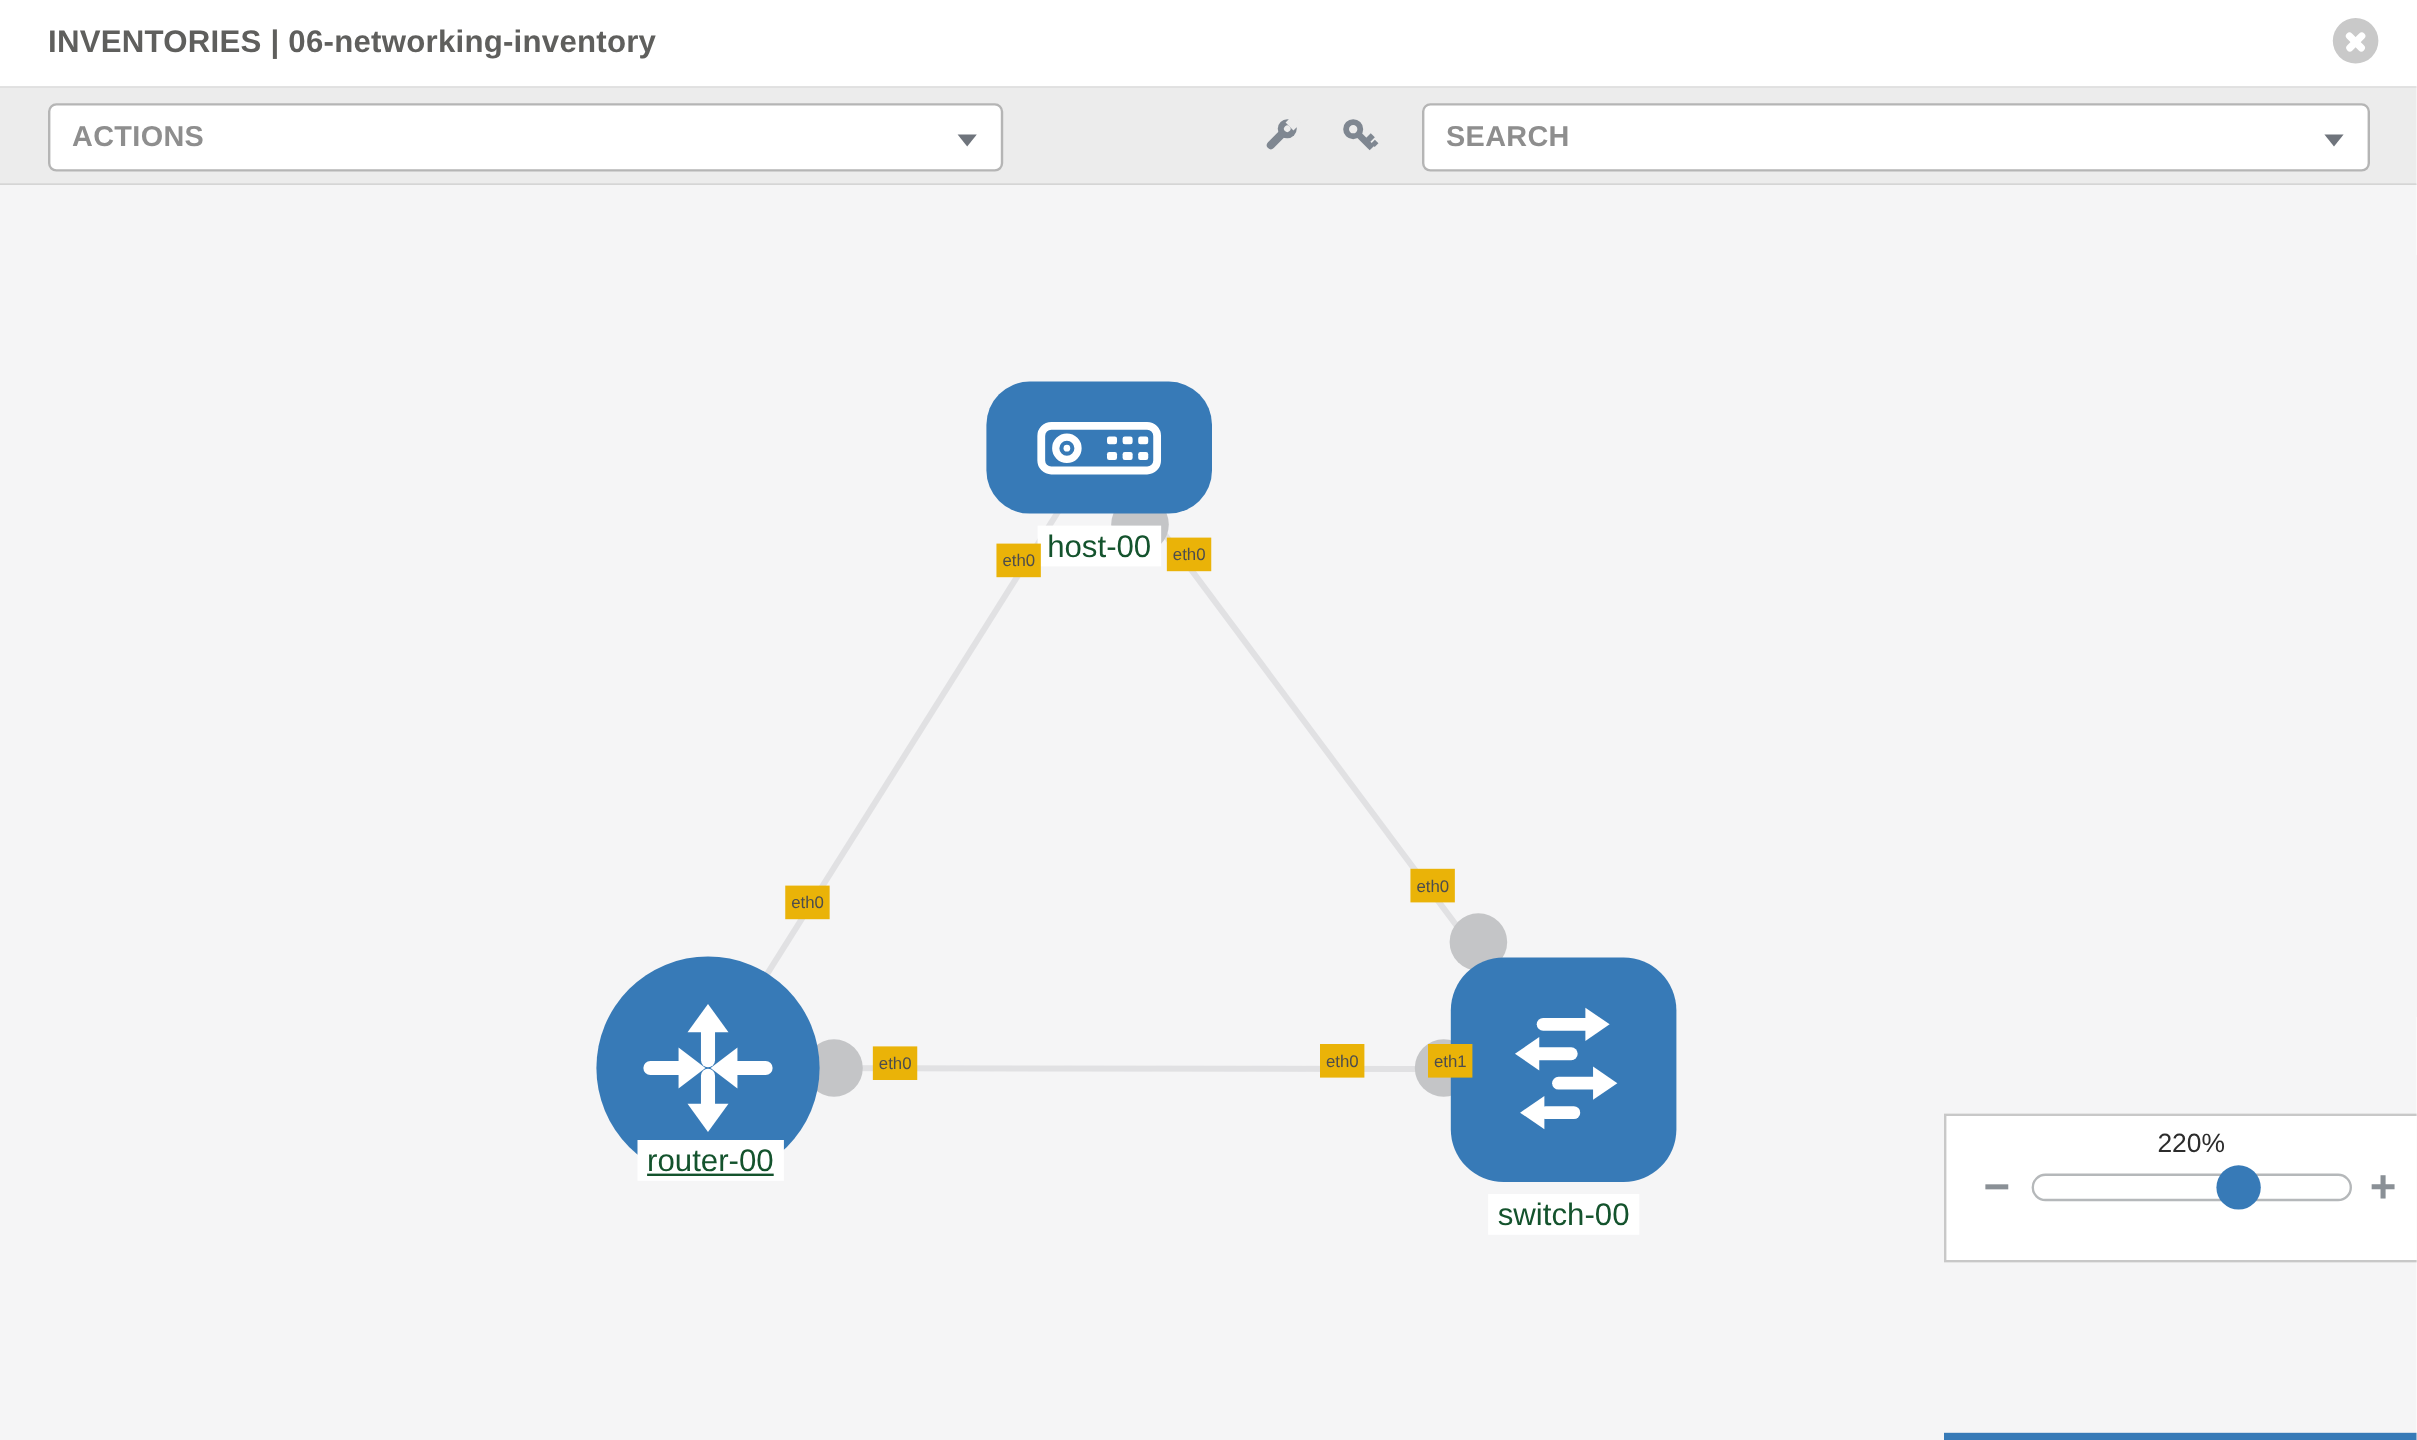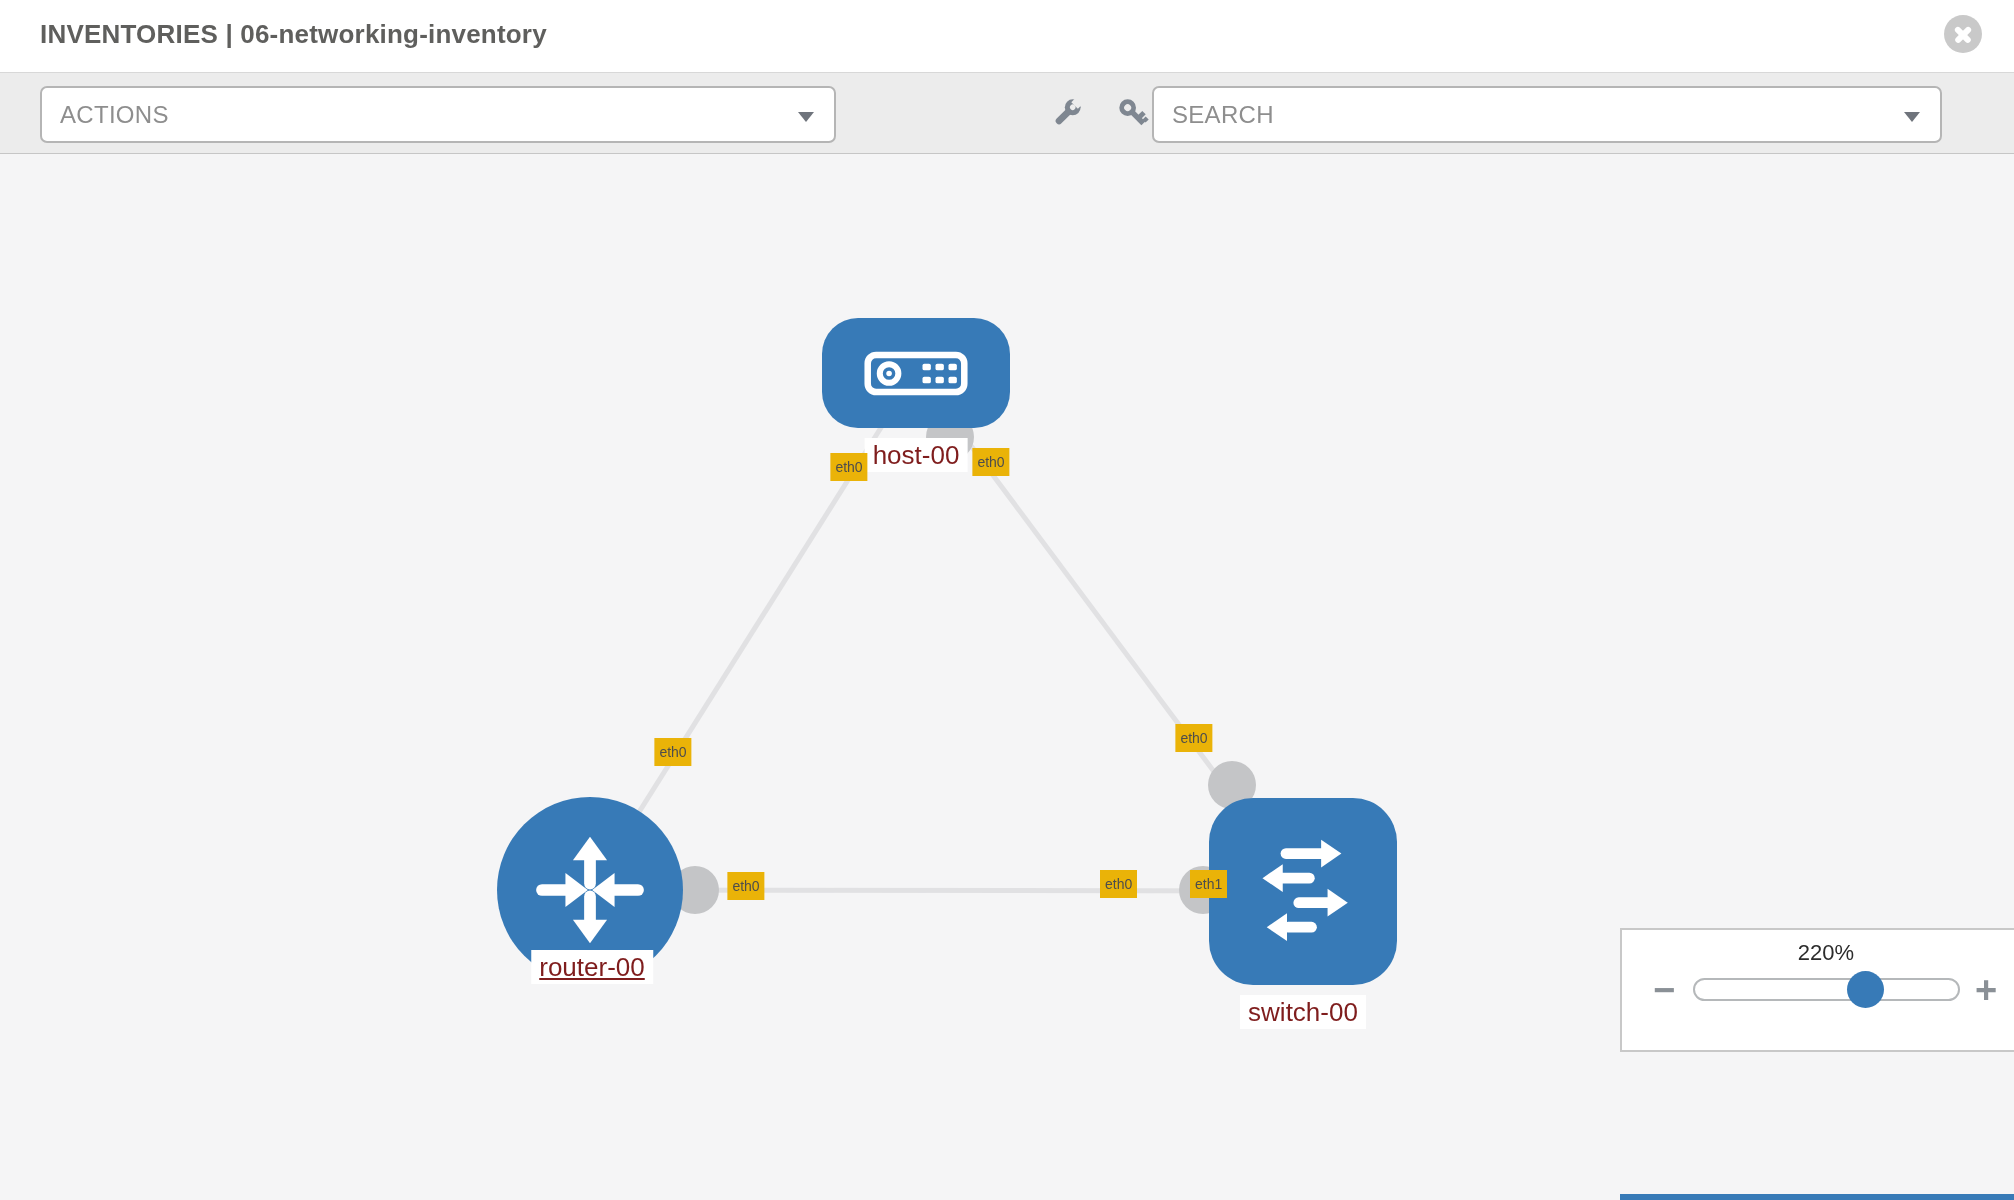--- a/index.html
+++ b/index.html
@@ -30,32 +30,32 @@
   .close-btn .bar.b2 { transform:rotate(-45deg); }
 
   
   .toolbar {
     position:absolute; left:0; top:72px; width:2014px; height:82px;
     background:#ececec; border-top:1px solid #d8d8d8; border-bottom:1px solid #c6c6c6;
   }
   .select-box {
     position:absolute; top:13px; height:57px; background:#fff;
     border:2px solid #b5b5b5; border-radius:7px;
-    display:flex; align-items:center; cursor:pointer;
+    display:flex; align-items:center; cursor:pointer;font-weight:bold;
   }
   .select-box .sel-label {
     margin-left:18px; font-size:24px; color:#8e8e8e; letter-spacing:.3px;
   }
   .select-box .caret {
     position:absolute; right:20px; top:24px; width:0; height:0;
     border-left:8px solid transparent; border-right:8px solid transparent;
     border-top:10px solid #6f747c;
   }
   .actions-box { left:40px; width:796px; }
-  .search-box  { left:1152px; width:790px; }
+  .search-box  { left:1185px; width:790px; }
   .tool-icon-btn { position:absolute; top:22px; width:38px; height:38px; cursor:pointer; }
   .wrench-pos { left:1047px; }
   .key-pos { left:1115px; }
 
   
   .canvas {
     position:absolute; left:0; top:154px; width:2014px; height:1046px;
     background:#f5f5f6; overflow:hidden;
   }
   .links-svg { position:absolute; left:0; top:0; z-index:1; }
@@ -66,21 +66,21 @@
   .node-router { left:497px; top:643px; width:186px; height:186px; border-radius:50%; }
   .node-switch { left:1209px; top:644px; width:188px; height:187px; border-radius:44px; }
 
   .iflabel {
     position:absolute; z-index:3; background:#eab308; color:#4d4d4d;
     font-size:14px; line-height:24px; padding:2px 5px; white-space:nowrap;
     transform:translateX(-50%);
   }
   .iflabel.abs-left { transform:none; }
   .nodelabel {
-    position:absolute; z-index:3; background:#fff; color:#7f1d1d;
+    position:absolute; z-index:3; background:#fff; color:#14532d;
     font-size:26px; line-height:30px; padding:2px 8px; white-space:nowrap;
     transform:translateX(-50%);
   }
   .lbl-host-label   { left:916px;  top:284px; }
   .lbl-router-label { left:592px;  top:796px;text-decoration:underline; }
   .lbl-switch-label { left:1303px; top:841px; }
   .lbl-eth-hostA    { left:849px;  top:299px; }
   .lbl-eth-hostB    { left:991px;  top:294px; }
   .lbl-eth-routerA  { left:673px;  top:584px; }
   .lbl-eth-switchB  { left:1194px; top:570px; }

